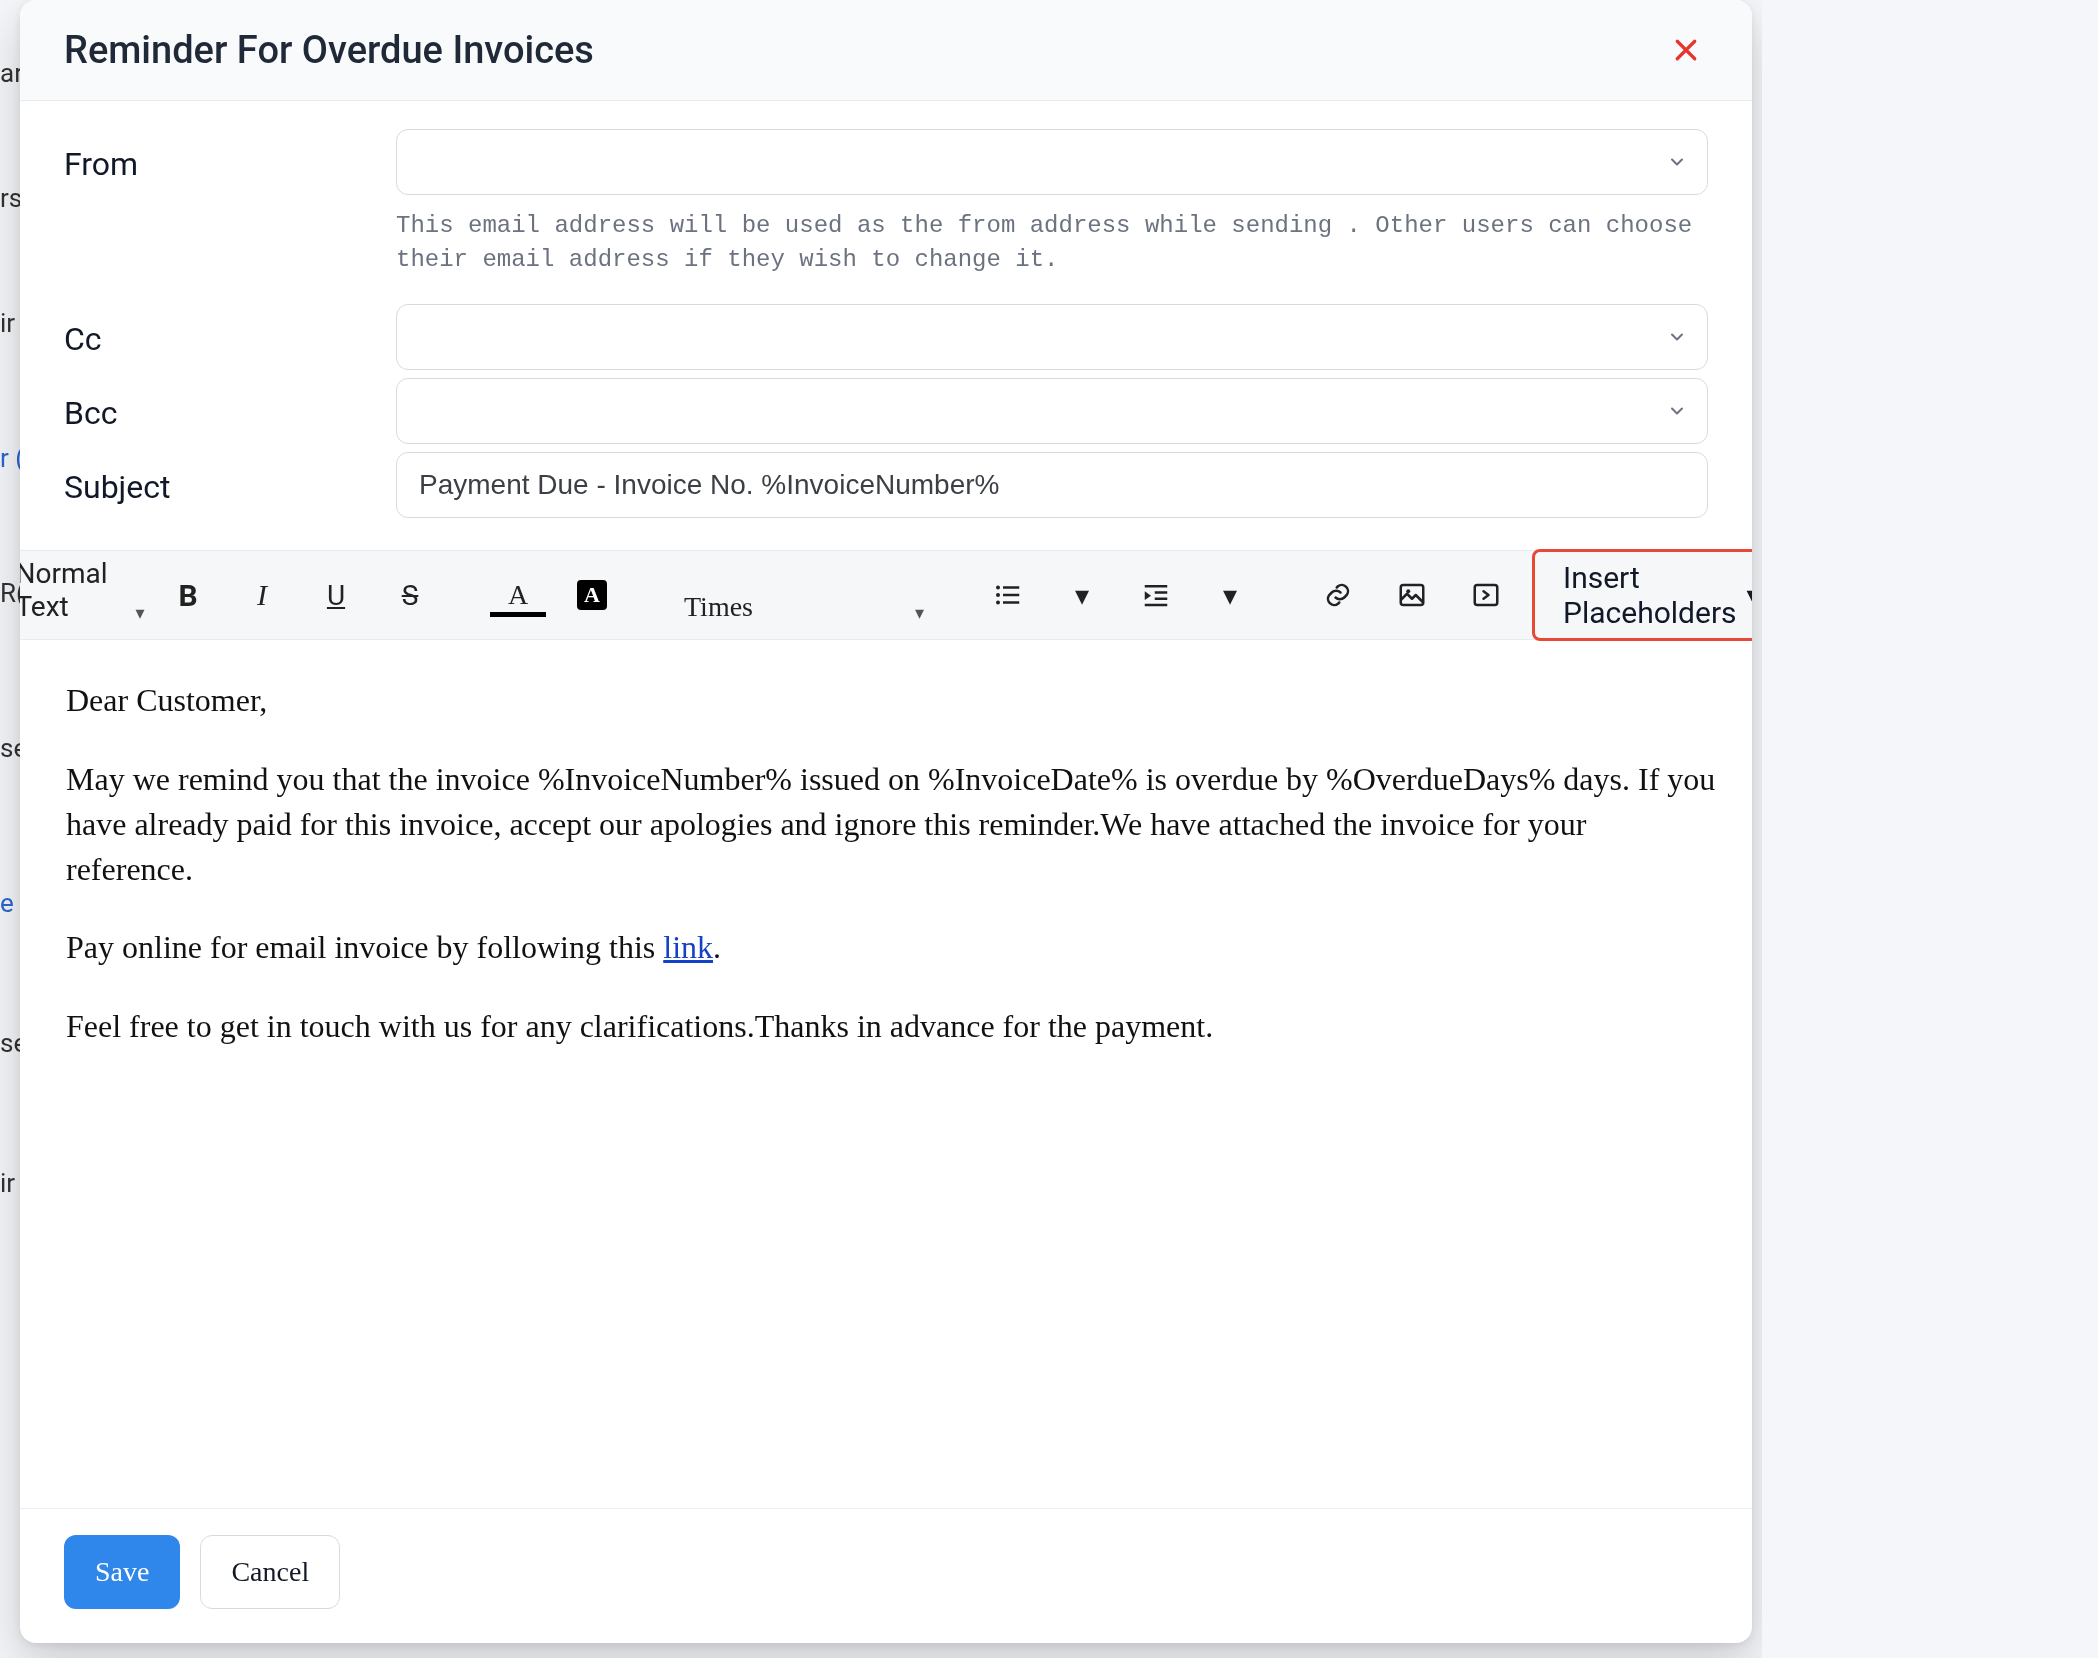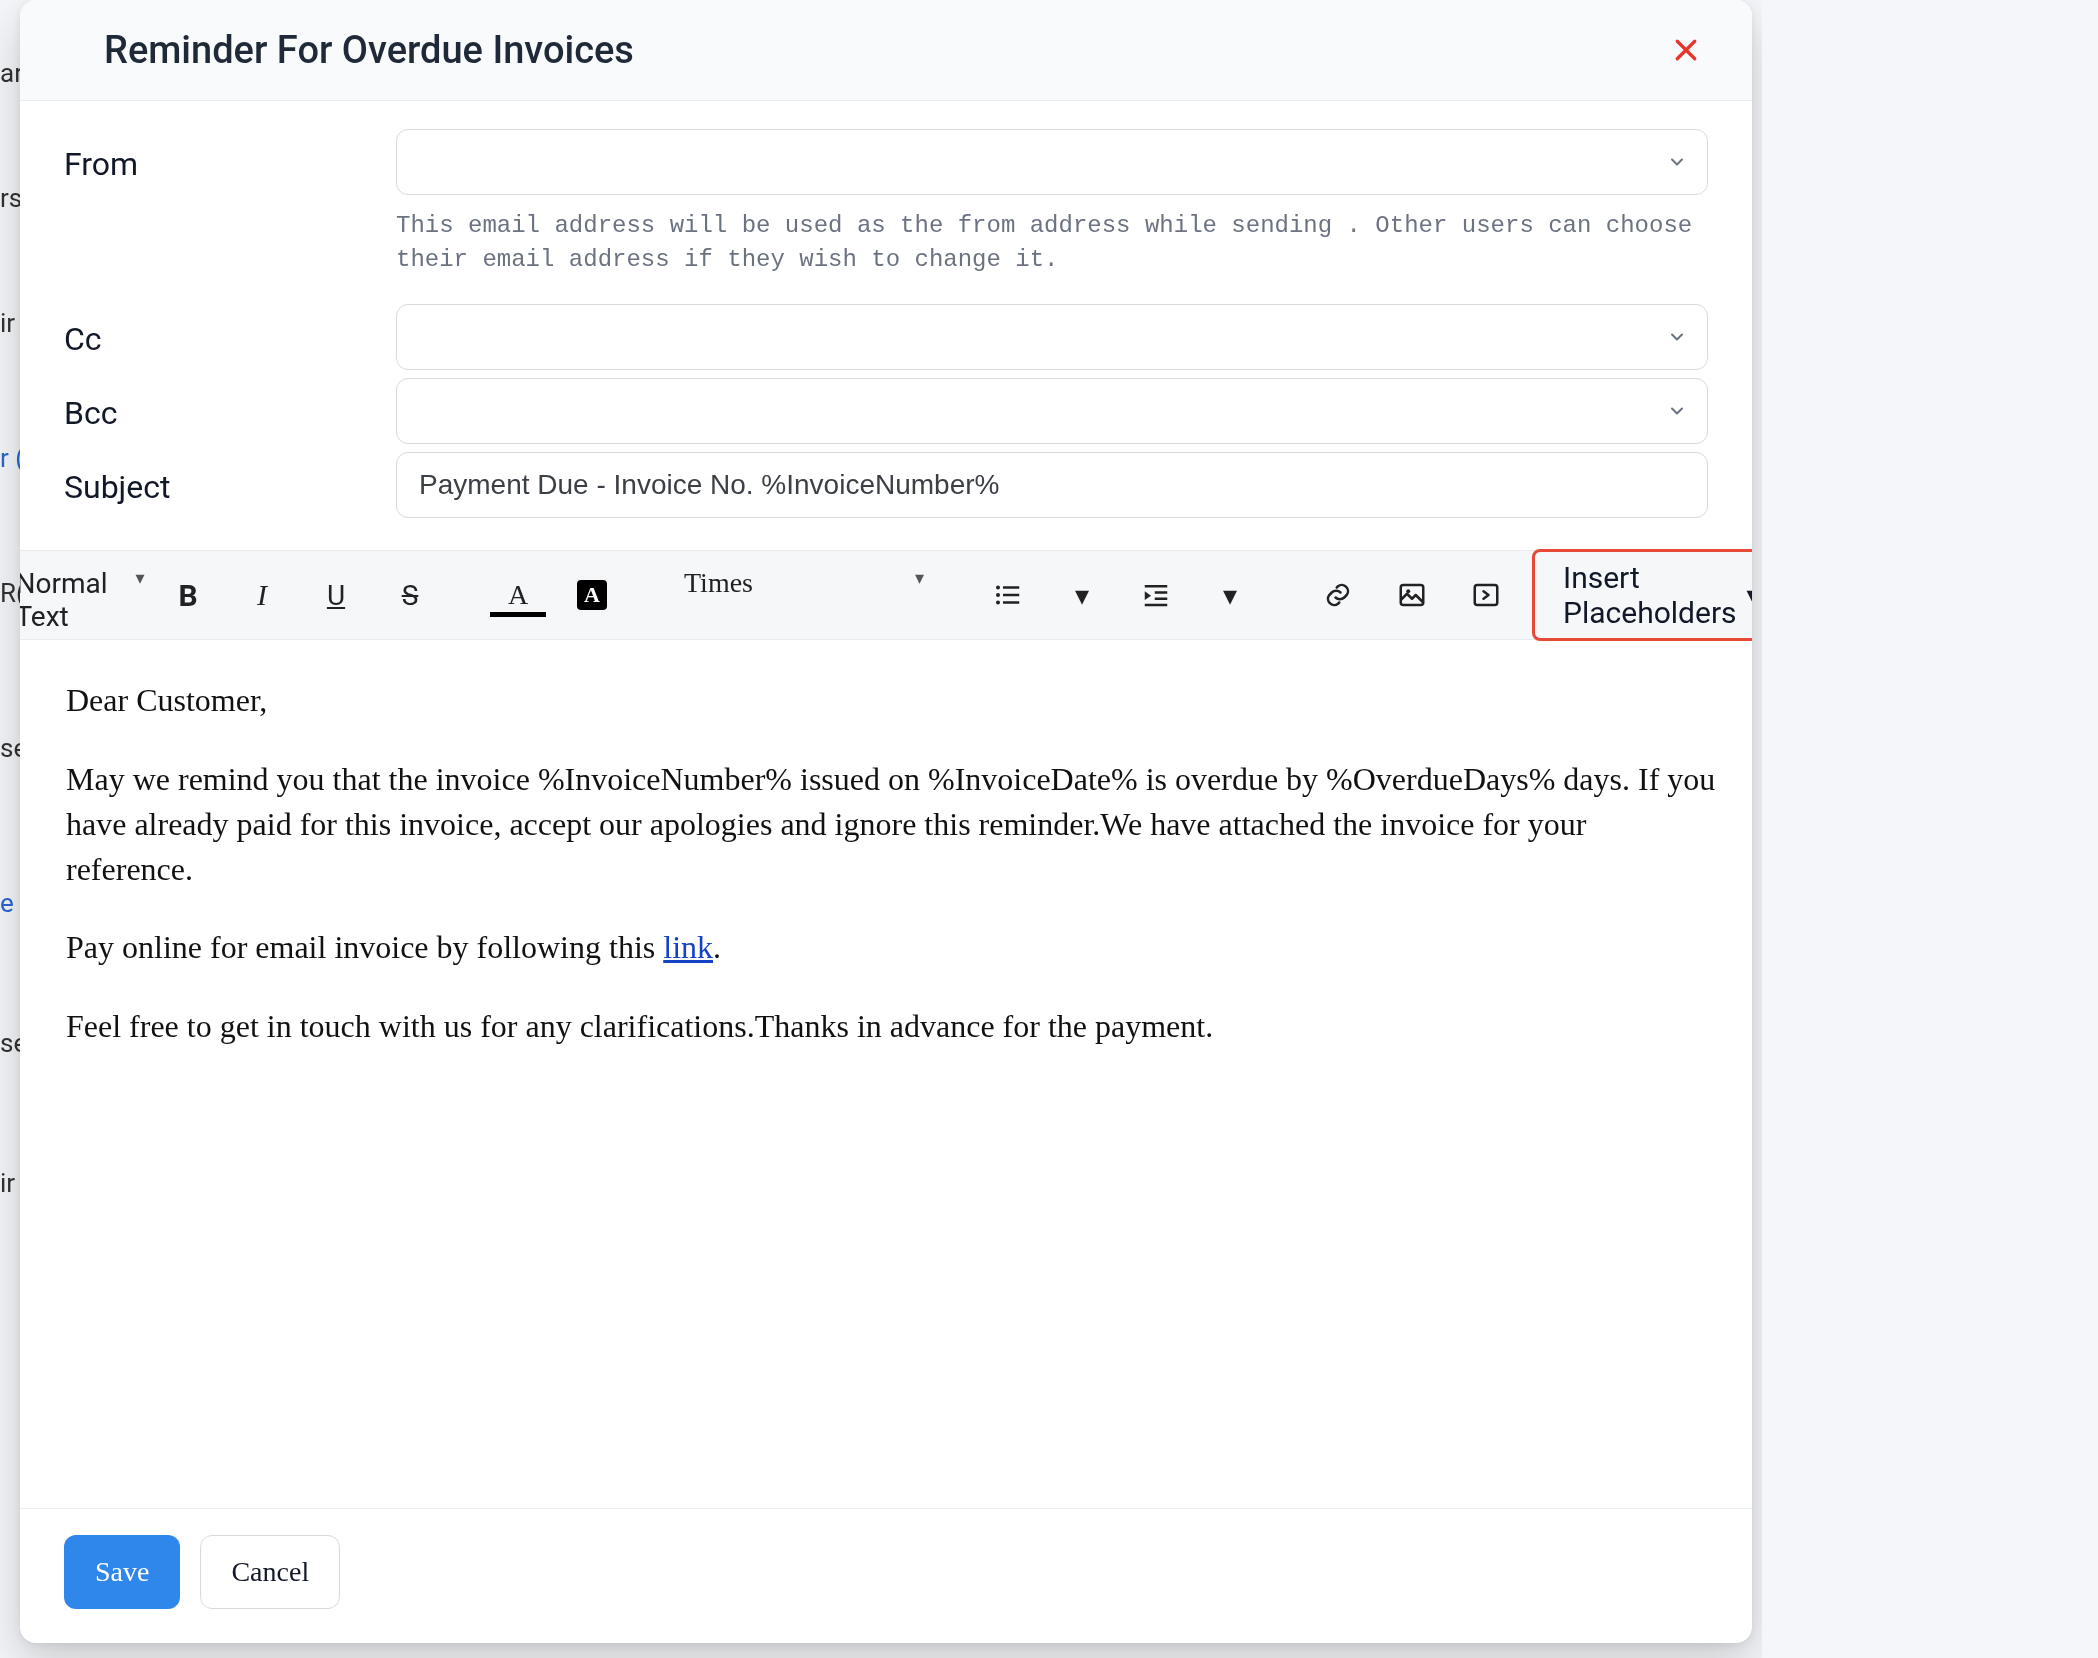--- a/index.html
+++ b/index.html
@@ -14,38 +14,38 @@
     --red:#e7352c;
     --link:#1441c7;
   }
   html,body{margin:0;padding:0;background:var(--bg);font-family:-apple-system,BlinkMacSystemFont,"Segoe UI",Roboto,Helvetica,Arial,sans-serif;color:var(--text);}
   .page{width:1762px;height:1658px;position:relative;overflow:hidden;}
   .behind{position:absolute;inset:0;padding:18px 0 0 0;font-size:26px;color:#444;}
   .behind .ghost{opacity:.85;color:#111;}
   .behind .row{height:110px;display:flex;align-items:center;padding-left:0;}
   .modal{position:absolute;left:20px;right:10px;top:0;bottom:15px;background:var(--panel);border-radius:16px;box-shadow:0 20px 50px rgba(0,0,0,.18),0 2px 8px rgba(0,0,0,.08);display:flex;flex-direction:column;overflow:hidden;}
   .modal-header{display:flex;align-items:center;justify-content:space-between;padding:28px 44px 28px 44px;border-bottom:1px solid #e9ecef;background:var(--header);}
-  .modal-title{font-size:38px;font-weight:500;color:#1f2937;margin-left:40px;}
+  .modal-title{font-size:38px;font-weight:500;color:#1f2937;}
   .close-x{color:var(--red);font-size:32px;line-height:1;width:44px;height:44px;display:flex;align-items:center;justify-content:center;border-radius:8px;cursor:pointer;}
   .modal-body{flex:1;display:flex;flex-direction:column;min-height:0;}
   .form{padding:28px 44px 10px 44px;}
   .form-row{display:flex;align-items:flex-start;gap:32px;margin-bottom:28px;}
   .form-row.compact{margin-bottom:8px;}
   .label{width:300px;padding-top:16px;font-size:32px;color:#111827;}
   .field{flex:1;}
   .select, .text-input{height:64px;border:1px solid var(--border);border-radius:12px;background:#fff;display:flex;align-items:center;justify-content:space-between;padding:0 20px;font-size:28px;color:#111827;}
   .select .caret{color:#666;}
   .hint{color:var(--muted);font-size:24px;margin-top:14px;line-height:1.4;font-family:Liberation Mono, monospace;}
   .text-input{justify-content:flex-start;}
   .text-input input{border:none;outline:none;font-size:28px;width:100%;color:#3b3f46;background:transparent;}
 
   .toolbar{height:88px;border-top:1px solid #e9ecef;border-bottom:1px solid #e9ecef;background:#f6f7f9;display:flex;align-items:center;padding:0 26px;gap:6px;}
   .tb-btn{height:56px;min-width:48px;padding:0 10px;display:inline-flex;align-items:center;justify-content:center;border-radius:8px;color:#222;cursor:pointer;font-size:28px;}
   .tb-sep{width:1px;height:44px;background:#d9dde2;margin:0 14px;}
-  .tb-dd{display:inline-flex;align-items:flex-start;gap:22px;}
+  .tb-dd{display:inline-flex;align-items:flex-end;gap:22px;}
   .tb-dd .caret{font-size:18px;color:#555;margin-left:6px;}
   .font-color{position:relative;}
   .font-color .bar{position:absolute;left:6px;right:6px;bottom:6px;height:5px;background:#000;}
   .bg-color-box{width:30px;height:30px;border-radius:4px;background:#000;display:flex;align-items:center;justify-content:center;color:#fff;font-family:"Times New Roman",Times,serif;font-size:22px;font-weight:600;}
   .icon-svg{width:30px;height:30px;display:block;}
   .spacer{flex:1;}
   .insert-ph{border:3px solid var(--outline-red);border-radius:8px;padding:8px 28px;display:inline-flex;align-items:center;gap:10px;font-size:30px;color:#111827;cursor:pointer;}
 
   .editor{flex:1;padding:38px 34px 20px 34px;font-family:"Times New Roman",Times,serif;font-size:32px;line-height:1.4;color:#111;overflow:auto;}
   .editor p{margin:0 0 34px 12px;}

